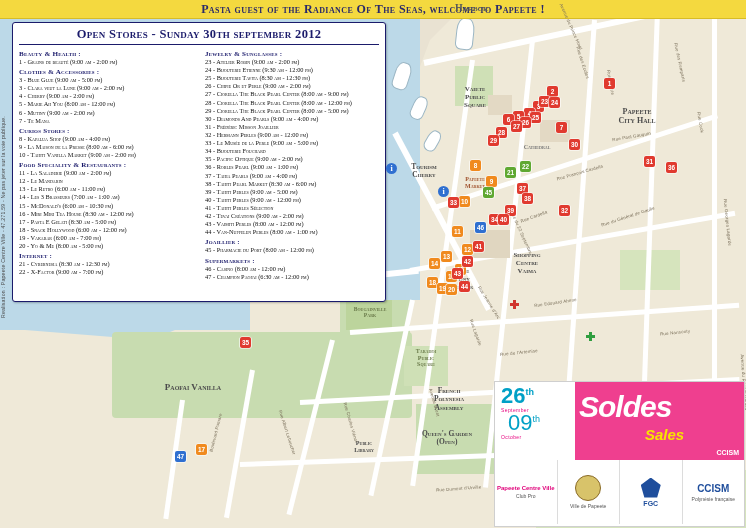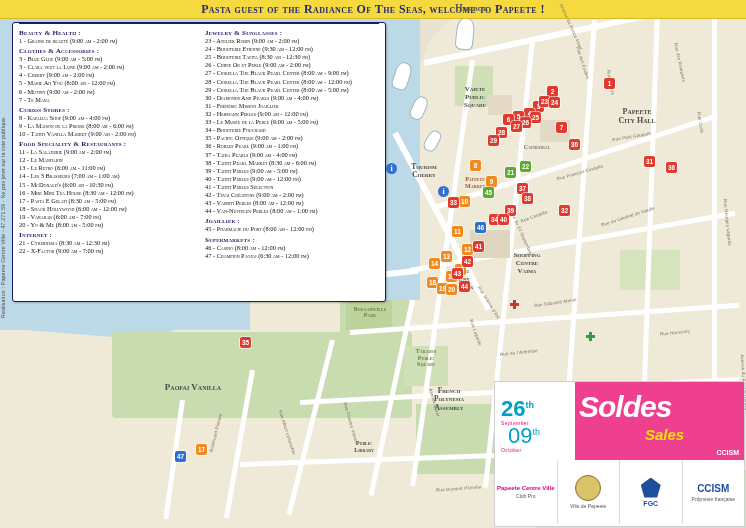--- a/index.html
+++ b/index.html
@@ -162,21 +162,21 @@
   .adbox{
     position:absolute;left:494px;top:381px;width:249px;height:144px;
     background:#ffffff;border:1px solid #cfcfcf;
   }
   .ad-top{
     position:relative;height:78px;
     background:linear-gradient(90deg,#fff 0 32%,#ef3f8f 32% 100%);
     overflow:hidden;
   }
   .ad-dates{
-    position:absolute;left:6px;top:17px;width:74px;
+    position:absolute;left:6px;top:4px;width:74px;
   }
   .ad-26{font-family:"Liberation Sans",sans-serif;font-weight:bold;font-size:22px;color:#00a0c6;line-height:.95;}
   .ad-26 sup{font-size:9px;}
   .ad-09{font-family:"Liberation Sans",sans-serif;font-weight:normal;font-size:22px;color:#00a0c6;line-height:.95;margin-left:7px;}
   .ad-09 sup{font-size:9px;}
   .ad-mon{font-size:5px;color:#e6007e;letter-spacing:.4px;font-family:"Liberation Sans",sans-serif;}
   .ad-soldes{
     position:absolute;left:84px;top:8px;
     font-family:"Liberation Sans",sans-serif;
     font-style:italic;font-weight:bold;font-size:30px;color:#fff;
@@ -255,20 +255,21 @@
   <div class="boat" style="left:426px;top:130px;width:11px;height:20px;transform:rotate(30deg);"></div>
   <div class="boat" style="left:456px;top:18px;width:16px;height:30px;transform:rotate(6deg);"></div>
 
   <div class="topbanner">
     <span>Pasta guest of the Radiance Of The Seas, welcome to Papeete !</span>
   </div>
 
   <div class="vstrip">Realisation : Papeete Centre Ville - 47.271.59 - Ne pas jeter sur la voie publique.</div>
 
   <div class="panel">
+    <div class="panel-title">Open Stores - Sunday 30th september 2012</div>
     <div class="panel-rule"></div>
     <div class="cols">
       <div class="col" id="colL">
           <div class="cat">Beauty &amp; Health :</div>
           <div class="ent">1 - Grains de beauté (9:00 am - 2:00 pm)</div>
           <div class="cat">Clothes &amp; Accessories :</div>
           <div class="ent">3 - Blue Glue (9:00 am - 5:00 pm)</div>
           <div class="ent">3 - Clara veut la Lune (9:00 am - 2:00 pm)</div>
           <div class="ent">4 - Cherry (9:00 am - 2:00 pm)</div>
           <div class="ent">5 - Marie Ah You (8:00 am - 12:00 pm)</div>
@@ -338,20 +339,22 @@
   <div class="place" style="left:500px;top:252px;width:54px;font-size:7px;">Shopping
 Centre
 Vaima</div>
   <div class="place" style="left:440px;top:268px;width:44px;font-size:7px;">Fare
 Tony
 Center</div>
   <div class="place" style="left:138px;top:382px;width:110px;font-size:9px;">Paofai Vanilla</div>
   <div class="place" style="left:418px;top:387px;width:62px;font-size:7.5px;">French
 Polynesia
 Assembly</div>
+  <div class="place" style="left:400px;top:430px;width:94px;font-size:7.5px;">Queen's Garden
+(Open)</div>
   <div class="place" style="left:342px;top:440px;width:44px;font-size:6px;">Public
 Library</div>
   <div class="place" style="left:342px;top:306px;width:56px;font-size:5.6px;color:#6a7a4a;">Bougainville
 Park</div>
   <div class="place" style="left:398px;top:348px;width:56px;font-size:6px;color:#6a7a4a;">Tarahoi
 Public
 Square</div>
   <div class="place" style="left:452px;top:176px;width:46px;font-size:6px;color:#a0522d;">Papeete
 Market</div>
   <div class="place" style="left:512px;top:144px;width:50px;font-size:6px;color:#777;">Cathedral</div>

